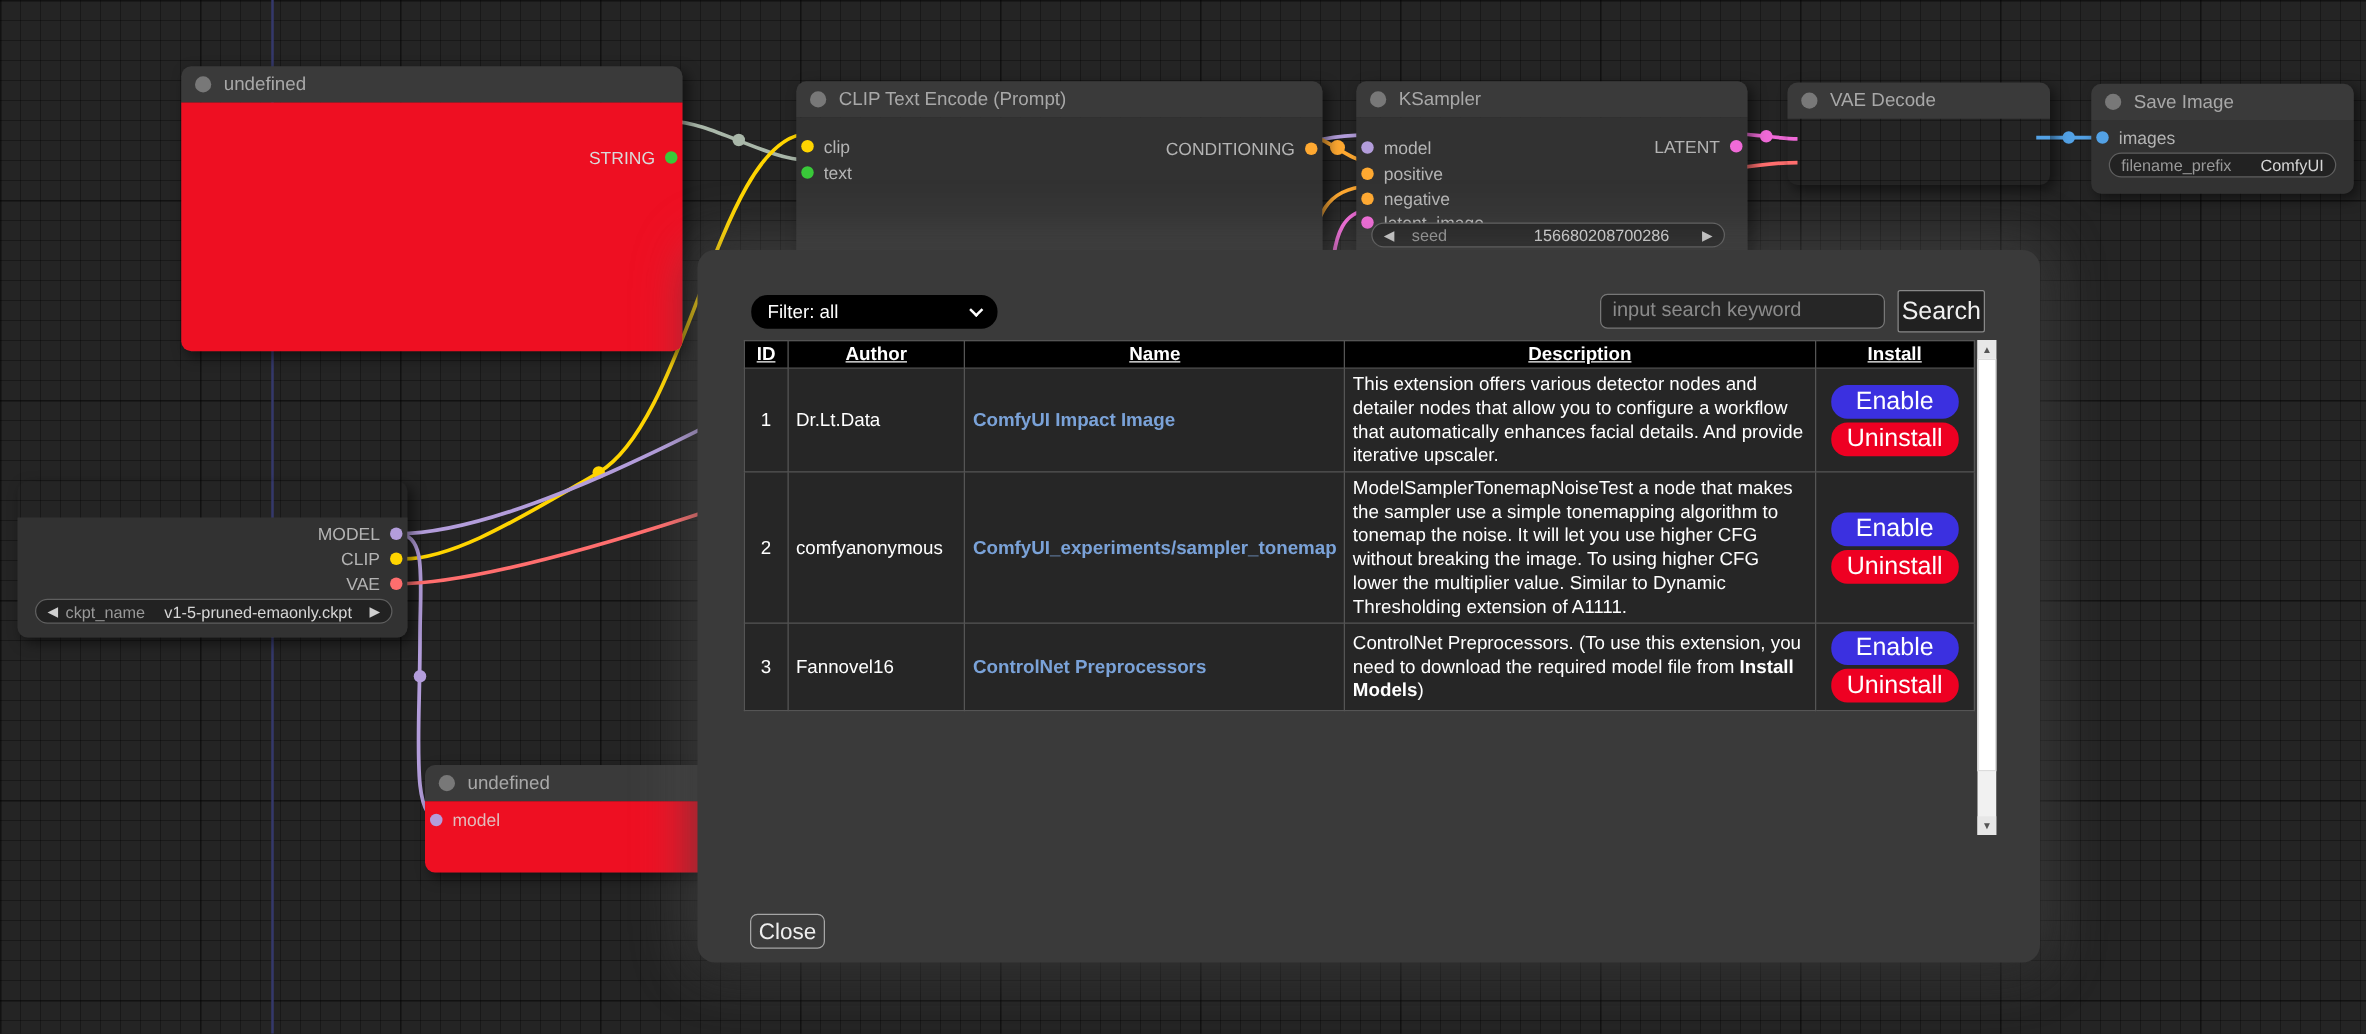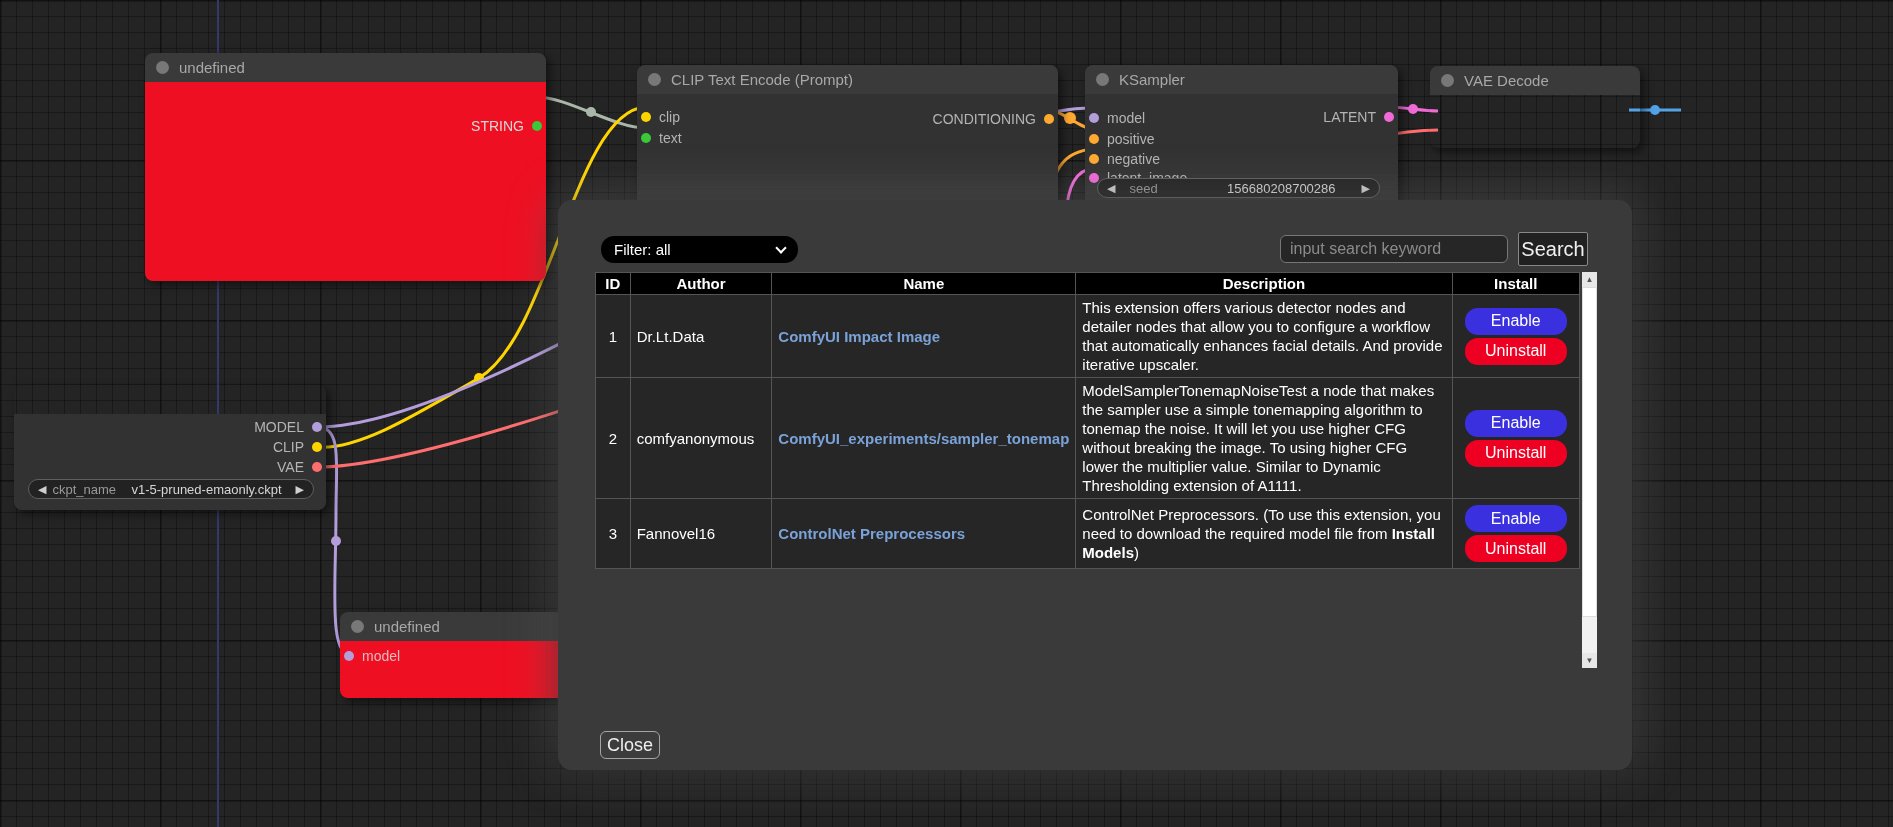--- a/index.html
+++ b/index.html
@@ -58,31 +58,31 @@
   .search-input { position:absolute; left:722px; top:35px; width:228px; height:28px;
             background:#262626; border:1px solid #777; border-radius:6px; color:#ddd;
             font-size:16px; padding:0 9px; font-family:"Liberation Sans", sans-serif; }
   .search-input::placeholder { color:#8b8b8b; }
   .search-btn { position:absolute; left:960px; top:32px; width:70px; height:34px;
             background:#212121; border:1px solid #888; border-radius:2px; color:#f0f0f0;
             font-size:20px; font-family:"Liberation Sans", sans-serif; cursor:pointer; }
   .table-area { position:absolute; left:37px; top:72px; width:1003px; height:396px; display:flex; }
   table.ext { border-collapse:collapse; width:985px; align-self:flex-start; background:#262626; }
   table.ext th { background:#000; color:#fff; font-size:15px; font-weight:bold;
-            border:1px solid #555; padding:2px 4px; height:20px; }
+            border:1px solid #555; padding:2px 4px; height:20px;text-decoration:underline; }
   table.ext td { border:1px solid #555; color:#fff; font-size:15px; padding:3px 6px;
             vertical-align:middle; line-height:19px; }
   td.c-id { text-align:center; width:36px; }
   td.c-author { width:143px; }
   td.c-name { width:282px; }
   td.c-name a { font-weight:bold; text-decoration:none; }
   td.c-desc { width:393px; }
   td.c-install { width:129px; text-align:center; }
   .pill-btn { display:block; margin:3px auto; width:102px; height:27px; border:none;
-            border-radius:13px; color:#fff; font-size:16px; cursor:pointer;
+            border-radius:13px; color:#fff; font-size:20px; cursor:pointer;
             font-family:"Liberation Sans", sans-serif; }
   
   .sbar { width:15px; height:396px; background:#f1f1f1; position:relative; margin-left:2px; }
   .sbar .arr { position:absolute; left:0; width:15px; height:15px; background:#e7e7e7;
             color:#555; font-size:8px; line-height:15px; text-align:center; }
   .sbar .arr.up { top:0; } .sbar .arr.dn { bottom:0; }
   .sbar .thumb { position:absolute; left:0; top:15px; width:15px; height:330px;
             background:#fff; border:1px solid #dcdcdc; }
   .close-btn { position:absolute; left:42px; top:531px; width:60px; height:28px;
             background:#3c3c3c; border:1px solid #a5a5a5; border-radius:6px; color:#eee;
@@ -182,20 +182,36 @@
     </div>
   </div>
 
   <div class="node" style="left:1430px;top:66px;width:210px;height:82px">
     <div class="node-header">
       <span class="status-dot" style="background: rgb(120, 120, 120);"></span>
       <span class="node-title">VAE Decode</span>
     </div>
   </div>
 
+  <div class="node" style="left:1673px;top:67px;width:210px;height:88px">
+    <div class="node-header">
+      <span class="status-dot" style="background: rgb(120, 120, 120);"></span>
+      <span class="node-title">Save Image</span>
+    </div>
+    <div class="node-body">
+      <div class="slot slot-in" style="top:4px">
+        <span class="dot" style="background: rgb(83, 162, 230);"></span>
+        <span>images</span>
+      </div>
+      <div class="widget" style="left:14px;top:26px;width:182px">
+        <span>filename_prefix</span>
+        <span class="wval">ComfyUI</span>
+      </div>
+    </div>
+  </div>
 
   <div class="node" style="left:14px;top:385px;width:312px;height:125px">
     <div class="node-body">
       <div class="slot slot-out" style="top:3px">
         <span>MODEL</span>
         <span class="dot" style="background: rgb(179, 157, 219);"></span>
       </div>
       <div class="slot slot-out" style="top:23px">
         <span>CLIP</span>
         <span class="dot" style="background: rgb(255, 213, 0);"></span>

